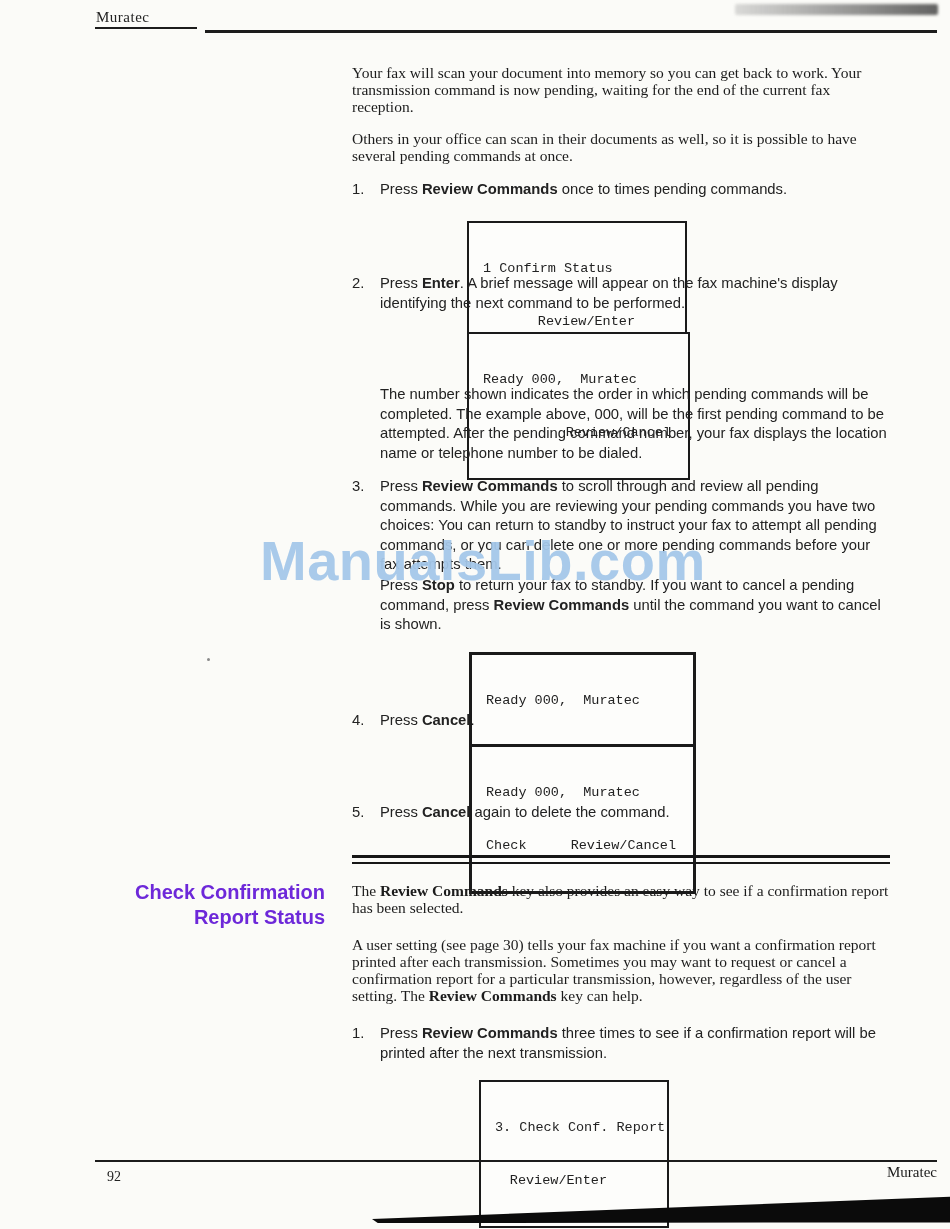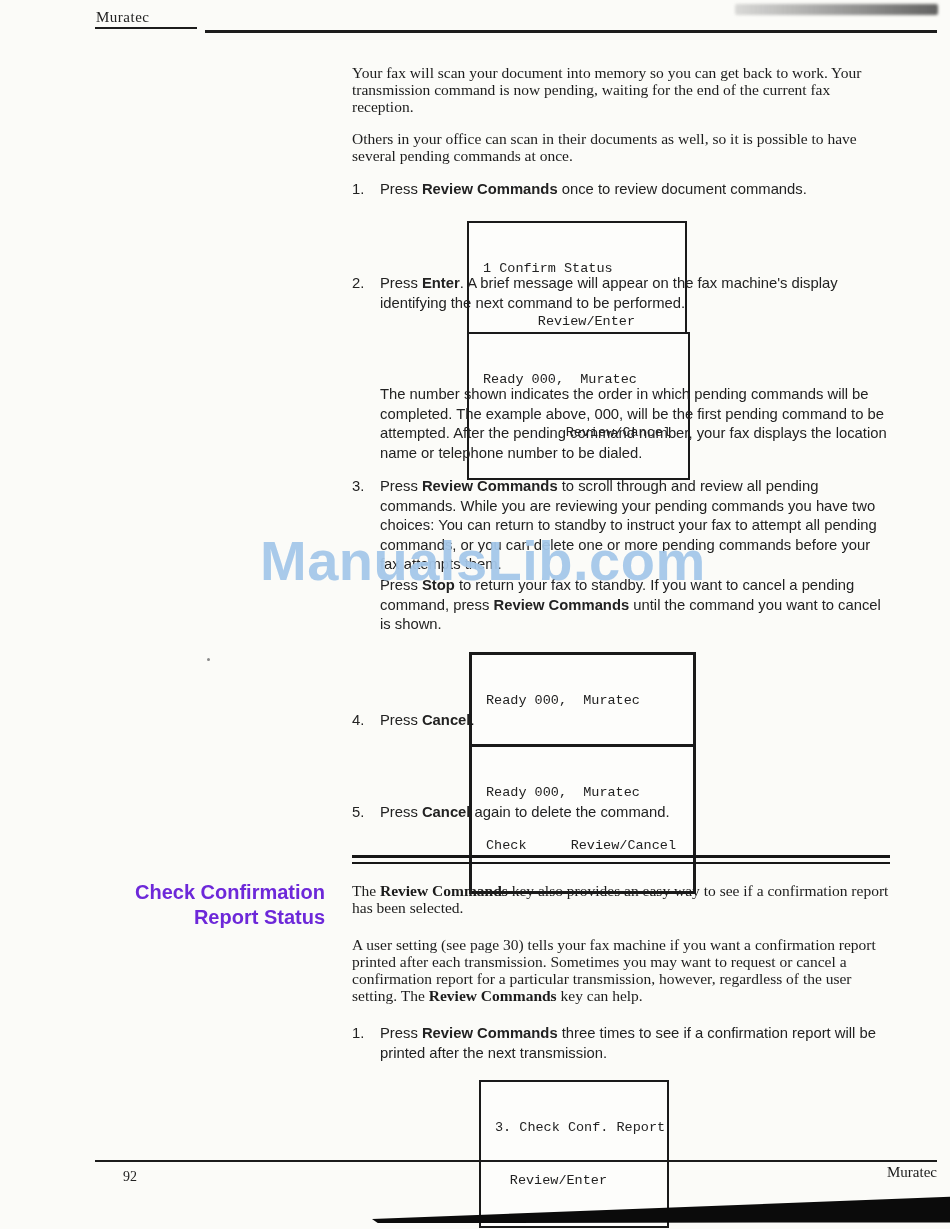--- a/index.html
+++ b/index.html
@@ -53,21 +53,21 @@
   <div class="abs brand" style="left:96px;top:9px">Muratec</div>
   <div class="rule" style="left:95px;top:27px;width:102px;height:2px"></div>
   <div class="rule" style="left:205px;top:30px;width:732px;height:3px"></div>
   <div class="header-smudge"></div>
 
   <div class="abs serif" style="left:352px;top:64px;width:540px">Your fax will scan your document into memory so you can get back to work. Your transmission command is now pending, waiting for the end of the current fax reception.</div>
   <div class="abs serif" style="left:352px;top:130px;width:540px">Others in your office can scan in their documents as well, so it is possible to have several pending commands at once.</div>
 
   <div class="abs sans step" style="left:352px;top:180px;width:540px">
     <span class="step-num">1.</span>
-    <span class="step-text"><span>Press </span><span class="b">Review Commands</span><span> once to review document commands.</span></span>
+    <span class="step-text"><span>Press </span><span class="b">Review Commands</span><span> once to times pending commands.</span></span>
   </div>
 
   <div class="lcd" style="left:467px;top:221px;width:220px">
     <div class="lcd-line">
       <span>1 Confirm Status</span>
       <span></span>
     </div>
     <div class="lcd-line">
       <span></span>
       <span style="padding-right:36px">Review/Enter</span>
@@ -155,18 +155,18 @@
     </div>
     <div class="lcd-line">
       <span></span>
       <span style="padding-right:46px">Review/Enter</span>
     </div>
   </div>
 
   <div class="watermark">ManualsLib.com</div>
 
   <div class="rule" style="left:95px;top:1160px;width:842px;height:2px"></div>
-  <div class="abs footer-num" style="left:123px;top:1169px">92</div>
+  <div class="abs footer-num" style="left:107px;top:1169px">92</div>
   <div class="abs footer-brand" style="left:760px;top:1164px;width:177px">Muratec</div>
 
   <div class="wedge"></div>
 
 </div>
 
 </body></html>

